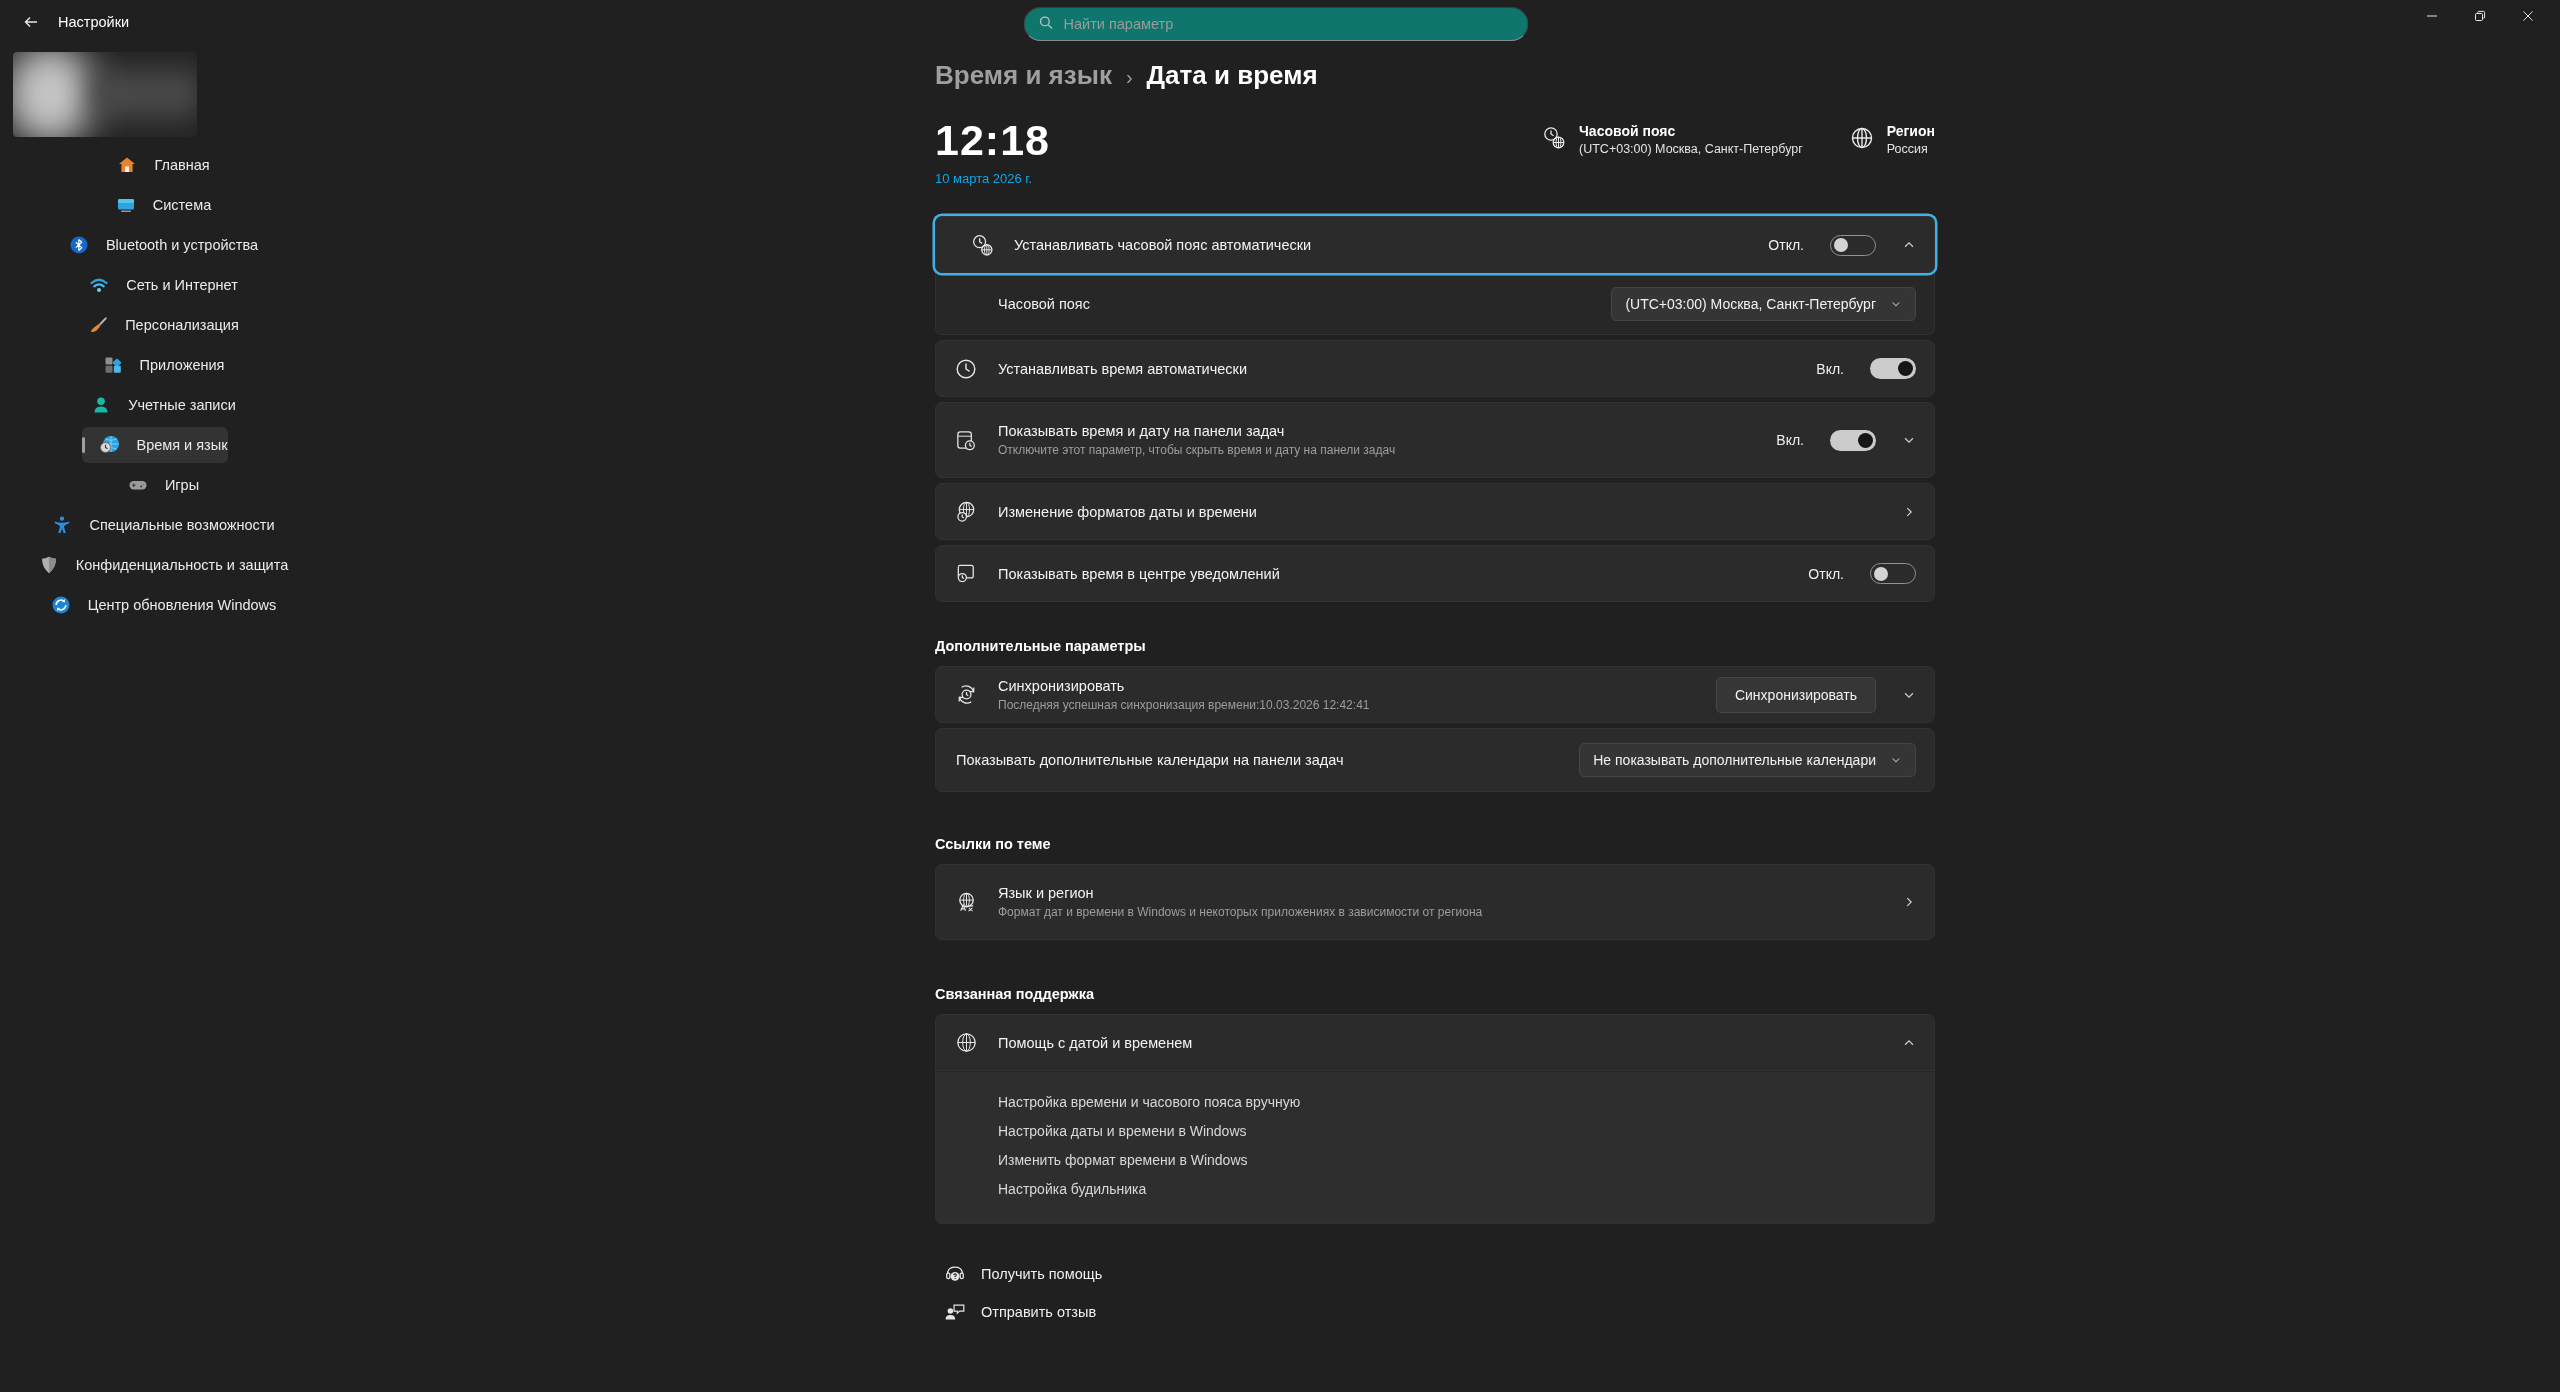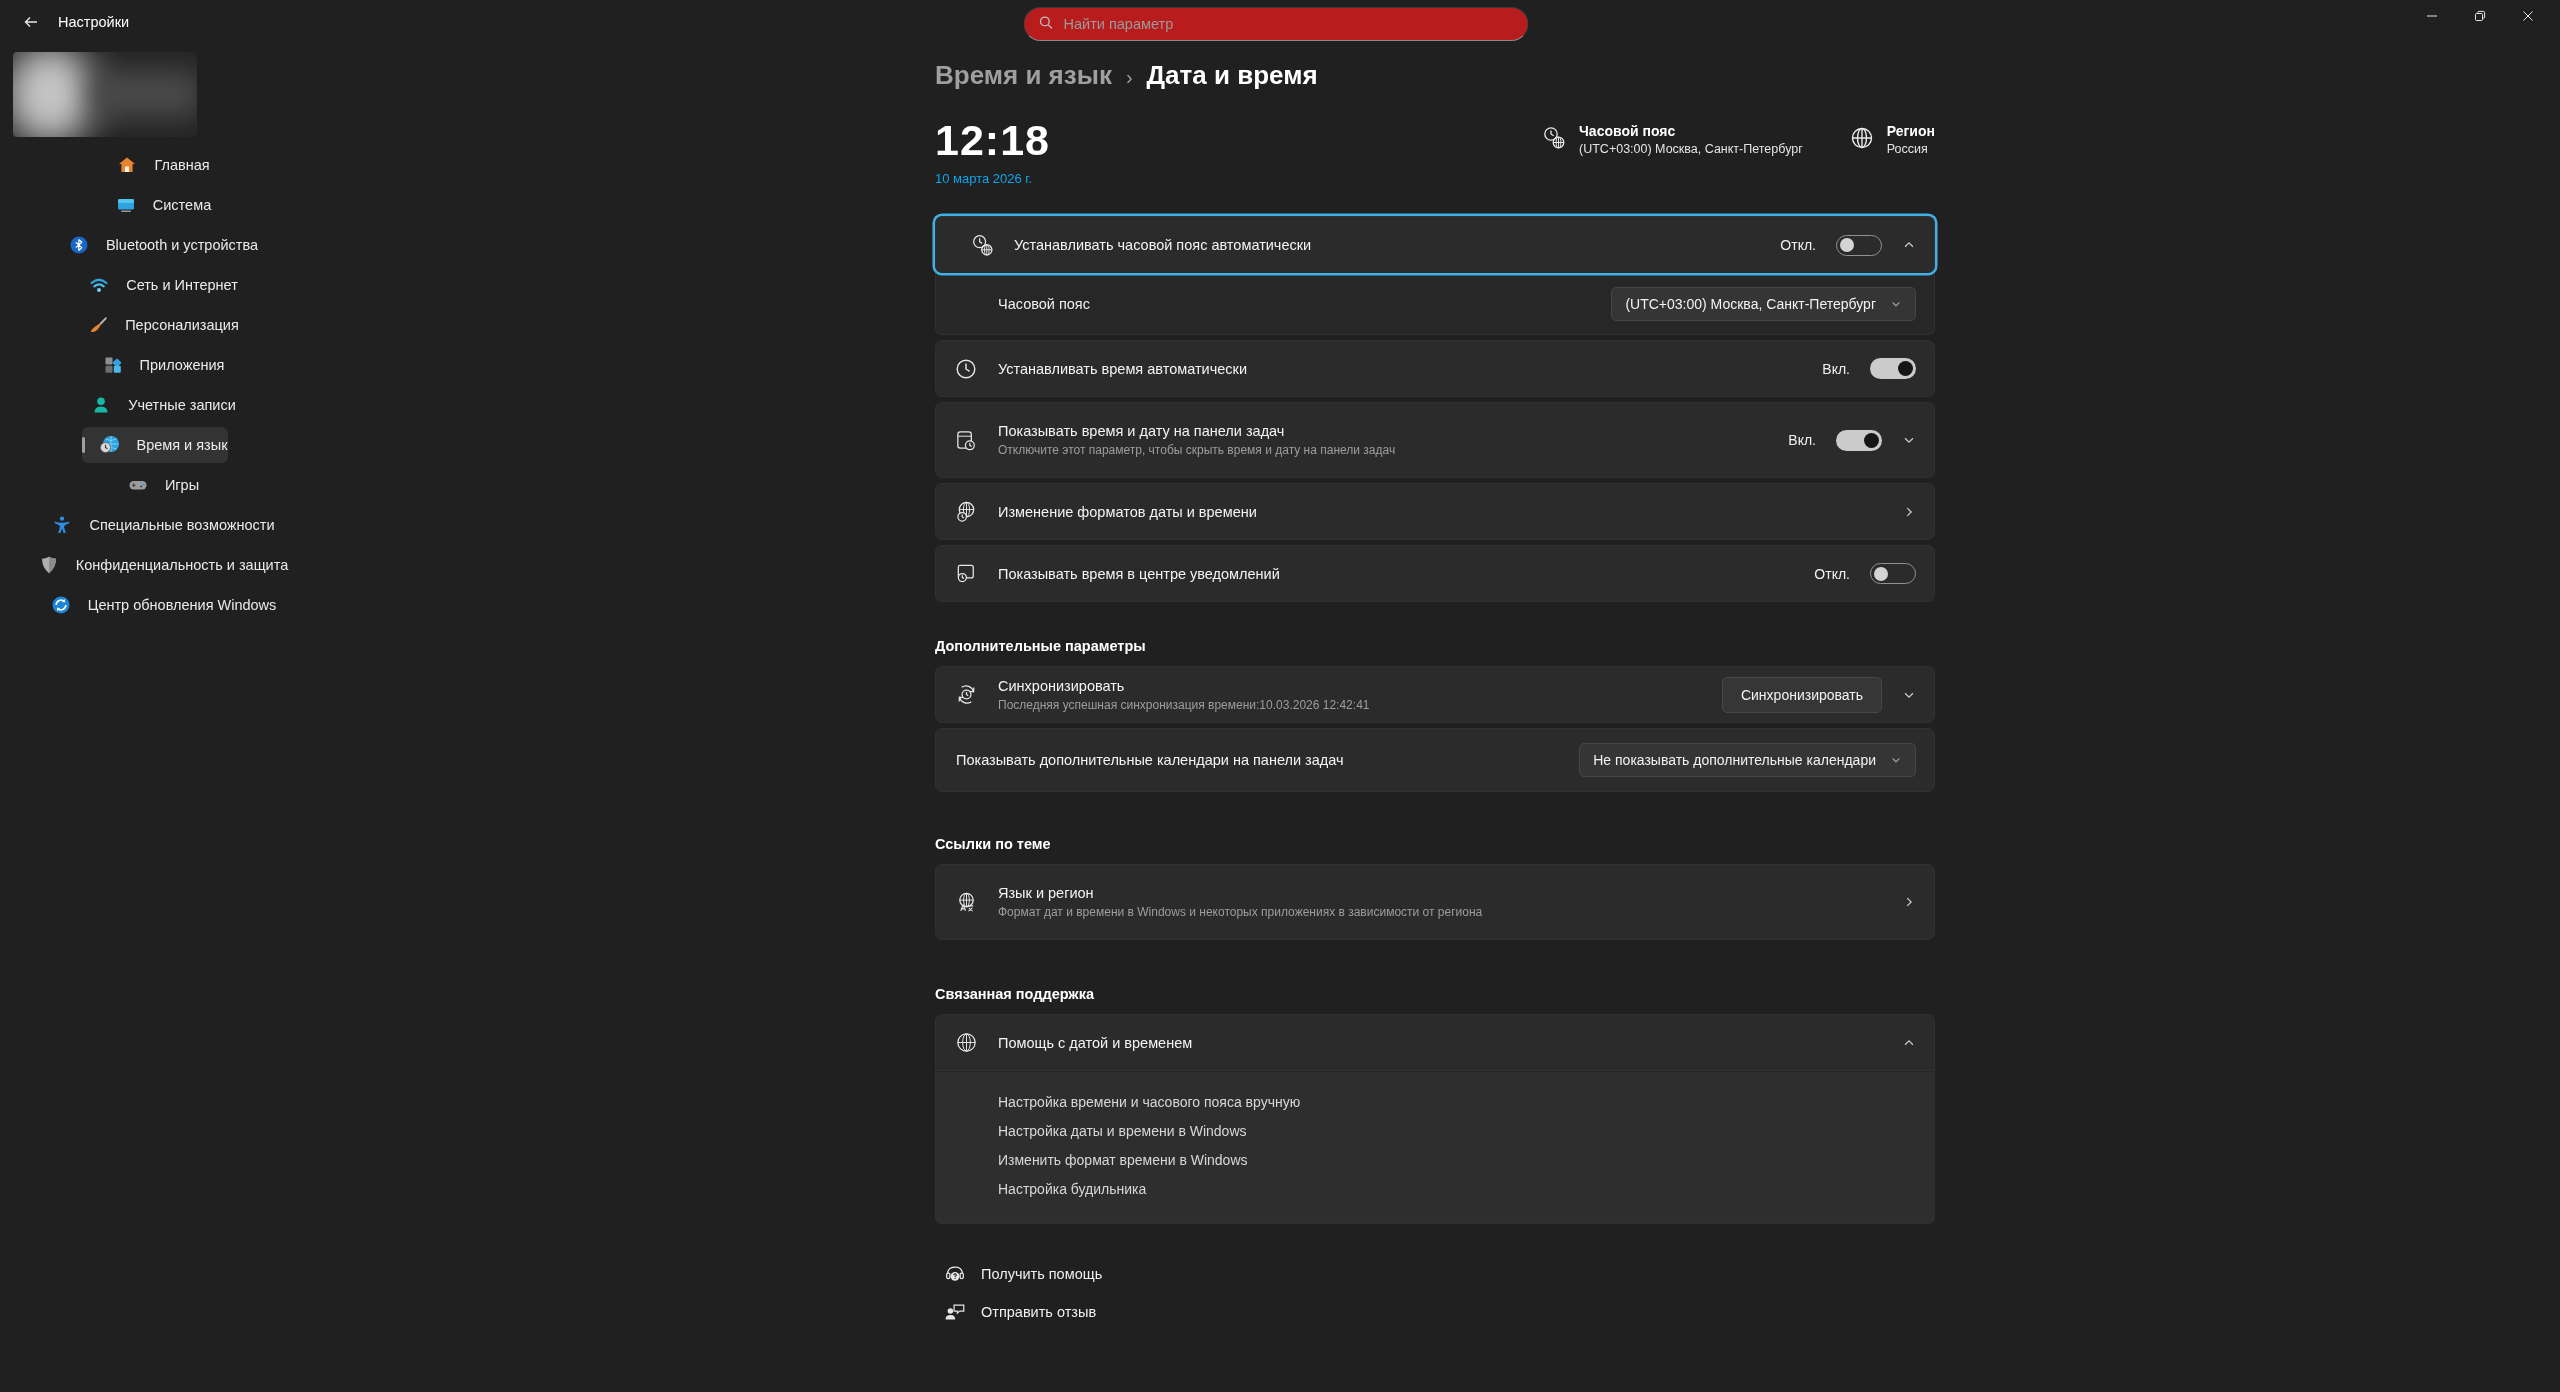--- a/index.html
+++ b/index.html
@@ -11,21 +11,21 @@
     position:relative;
   }
   :root{ --accent:#41b0e6; --cardbg:#2b2b2b; --cardborder:#313131; }
 
   
   .titlebar{ position:absolute; top:0; left:0; right:8px; height:48px; }
   .back-btn{ position:absolute; left:14px; top:8px; width:34px; height:30px; background:transparent; border:none;
     color:#e8e8e8; display:flex; align-items:center; justify-content:center; cursor:pointer; border-radius:5px;}
   .app-title{ position:absolute; left:58px; top:14px; font-size:14.5px; color:#ffffff; }
   .searchbox{ position:absolute; left:50%; transform:translateX(-50%); top:7px; width:505px; height:34px;
-    background:#b91c1c; border:1px solid #3c3c3c; border-bottom:1px solid #8a8a8a; border-radius:17px;
+    background:#0f766e; border:1px solid #3c3c3c; border-bottom:1px solid #8a8a8a; border-radius:17px;
     display:flex; align-items:center; padding:0 14px; gap:10px;}
   .searchbox svg{ flex:none; }
   .searchbox input{ flex:1; background:transparent; border:none; outline:none; color:#e8e8e8; font-size:14.5px;
     font-family:"Liberation Sans", sans-serif;}
   .searchbox input::placeholder{ color:#9b9b9b; }
   .win-controls{ position:absolute; right:0; top:0; display:flex; }
   .win-btn{ width:48px; height:34px; background:transparent; border:none; color:#e6e6e6;
     display:flex; align-items:center; justify-content:center; cursor:pointer; }
 
   
@@ -64,21 +64,21 @@
   .info-value{ font-size:12.5px; color:#e4e4e4; margin-top:3px; }
 
   .cards{ margin-top:30px; display:flex; flex-direction:column; gap:5px; }
   .card{ background:var(--cardbg); border:1px solid var(--cardborder); border-radius:7px;
     display:flex; align-items:center; padding:0 18px; min-height:57px; }
   .card.tall{ min-height:76px; }
   .card .row-icon{ width:26px; margin-right:18px; color:#e8e8e8; display:flex; align-items:center; }
   .row-text{ flex:1; }
   .row-title{ font-size:14.5px; color:#f4f4f4; }
   .row-sub{ font-size:12px; color:#9d9d9d; margin-top:4px; }
-  .row-right{ display:flex; align-items:center; gap:20px; }
+  .row-right{ display:flex; align-items:center; gap:26px; }
   .state-label{ font-size:14px; color:#f0f0f0; }
   .chev{ color:#cfcfcf; display:flex; align-items:center; }
 
   .expander{ border-radius:7px; overflow:visible; }
   .expander .exp-head{ border-radius:7px 7px 0 0; }
   .expander.open-focus .exp-head{ box-shadow:0 0 0 2.5px var(--accent); border-radius:7px; position:relative; z-index:2;padding-left:34px;}
   .exp-body{ background:#272727; border:1px solid var(--cardborder); border-top:none; border-radius:0 0 7px 7px;
     display:flex; align-items:center; justify-content:space-between; padding:13px 18px 13px 62px; min-height:62px;}
   .exp-label{ font-size:14.5px; color:#f0f0f0; }
 

